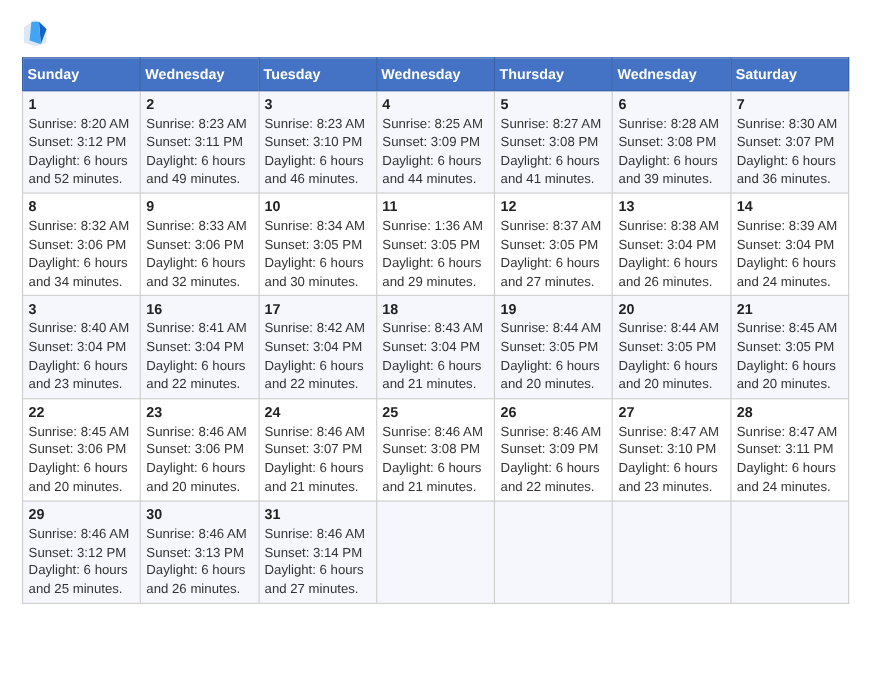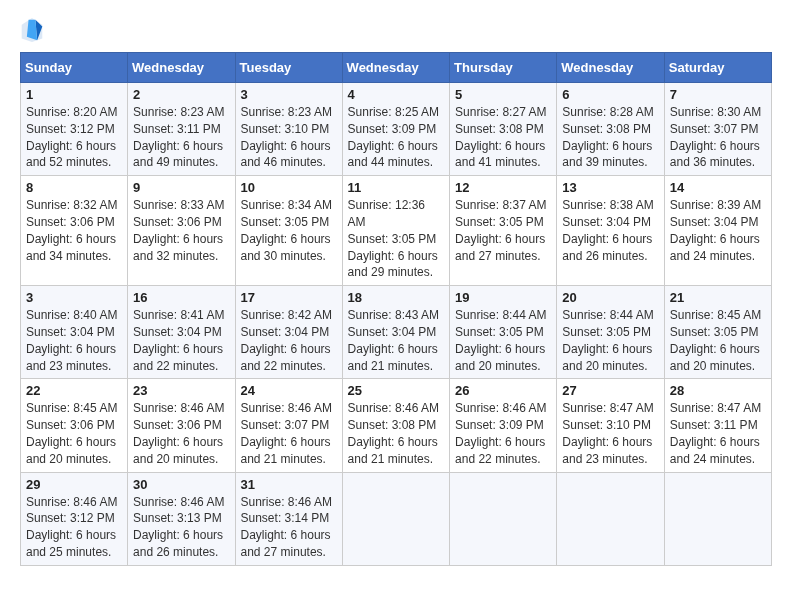--- a/index.html
+++ b/index.html
@@ -203,21 +203,21 @@
         <span class="day-number">10</span>
         <div class="day-info">
           <span>Sunrise: 8:34 AM</span><br>
           <span>Sunset: 3:05 PM</span><br>
           <span>Daylight: 6 hours and 30 minutes.</span>
         </div>
       </td>
         <td>
         <span class="day-number">11</span>
         <div class="day-info">
-          <span>Sunrise: 12:36 AM</span><br>
+          <span>Sunrise: 1:36 AM</span><br>
           <span>Sunset: 3:05 PM</span><br>
           <span>Daylight: 6 hours and 29 minutes.</span>
         </div>
       </td>
         <td>
         <span class="day-number">12</span>
         <div class="day-info">
           <span>Sunrise: 8:37 AM</span><br>
           <span>Sunset: 3:05 PM</span><br>
           <span>Daylight: 6 hours and 27 minutes.</span>

